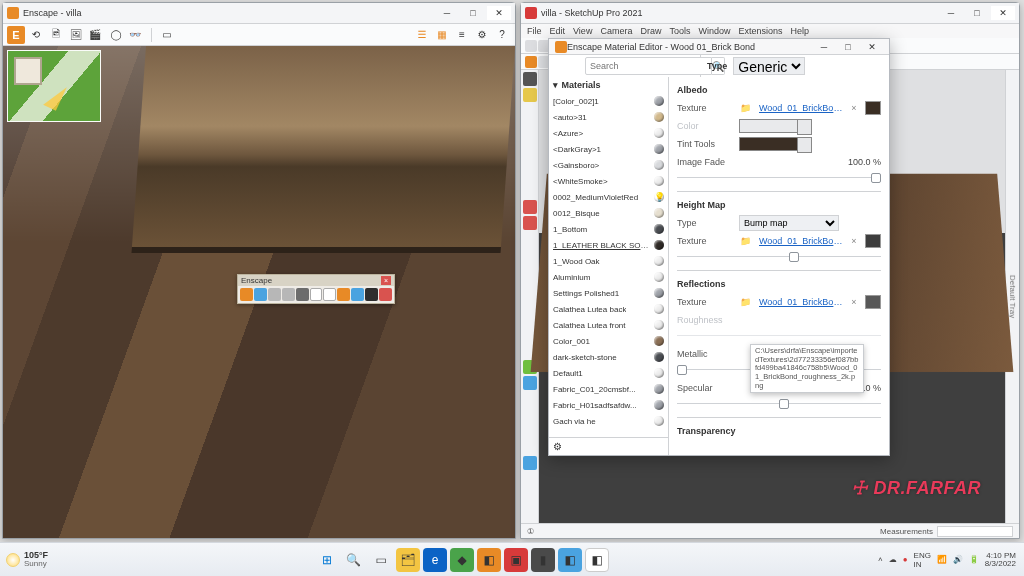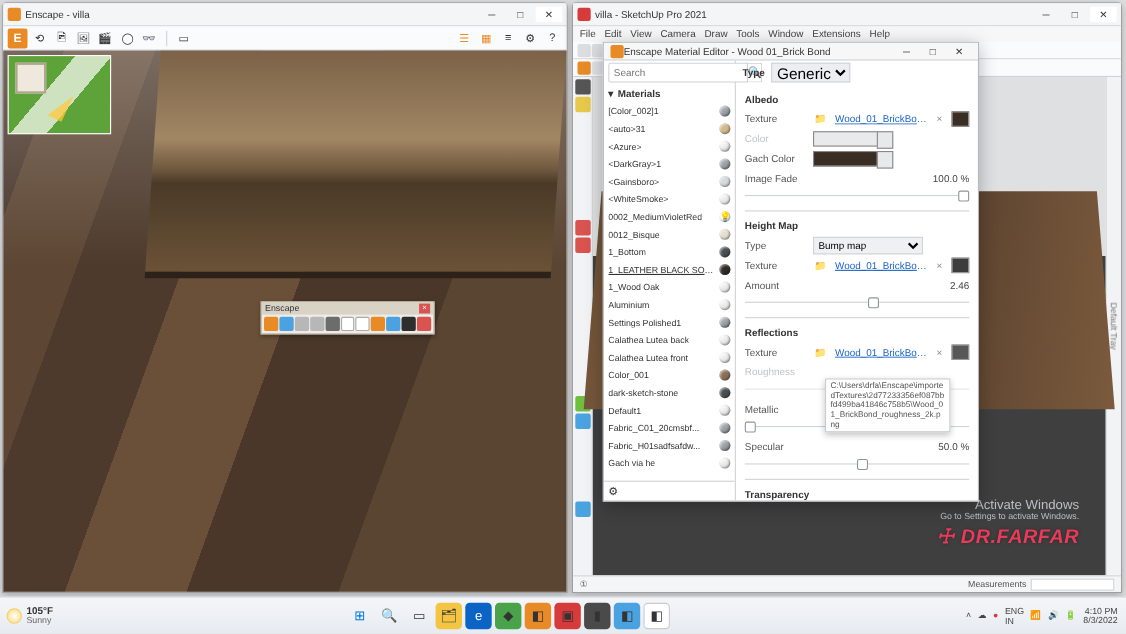--- a/index.html
+++ b/index.html
@@ -95,21 +95,21 @@
   .activate { position:absolute; right:24px; bottom:48px; font-size:12px; color:#bcbfc3; text-align:right; line-height:1.1;}
   
   #mat-editor {
     position:absolute; left:548px; top:38px; width:342px; height:418px;
     background:#fff; border:1px solid #b6bac0; box-shadow:0 4px 16px rgba(0,0,0,.3);
     display:flex; flex-direction:column; z-index:40;
   }
   #me-title { height:16px; display:flex; align-items:center; padding:0 6px; font-size:9px; border-bottom:1px solid var(--panel-border); background:var(--panel-bg);}
   #me-title .wc { margin-left:auto; display:flex; gap:2px; }
   #me-title .wc span { width:22px; text-align:center; }
-  #me-search { height:22px; display:flex; padding:0; }
+  #me-search { height:22px; display:flex; padding:0;margin-left:32px; }
   #me-search .left { width:120px; display:flex; border-right:1px solid var(--panel-border);}
   #me-search input { flex:1; border:1px solid var(--panel-border); border-radius:2px 0 0 2px; padding:0 4px; font-size:9px; height:18px; margin:2px 0 2px 4px; }
   #me-search .magnify { width:20px; height:18px; margin:2px 4px 2px 0; border:1px solid var(--panel-border); border-left:0; display:flex; align-items:center;justify-content:center; border-radius:0 2px 2px 0;}
   #me-search .right { flex:1; display:flex; align-items:center; gap:6px; padding:0 6px; }
   #me-search .right select { height:18px; font-size:14px; border:1px solid var(--panel-border); background:#eceef1; }
   #me-body { flex:1; display:flex; overflow:hidden; }
   
   #me-list { width:120px; border-right:1px solid var(--panel-border); display:flex; flex-direction:column; overflow:hidden; }
   #me-list .lh { height:16px; display:flex; align-items:center; gap:4px; padding:0 4px; font-size:9px; font-weight:600; }
   #me-list .rows { flex:1; overflow-y:auto; }
@@ -312,24 +312,20 @@
       <span class="ti" style="background:#6fbf3f"></span>
       <span class="ti" style="background:#4aa3e0"></span>
       <span class="ti"></span>
       <span class="ti"></span>
       <span class="ti"></span>
       <span class="ti"></span>
       <span class="ti" style="background:#4aa3e0"></span>
     </div>
     <div id="su-viewport">
       <div id="su-wood"></div>
-      <div class="activate">
-        <div>Activate Windows</div>
-        <div style="font-size:8px">Go to Settings to activate Windows.</div>
-      </div>
       <div class="watermark">☩ DR.FARFAR</div>
     </div>
     <div id="su-rightcol">
       <span>Default Tray</span>
     </div>
   </div>
   <div id="su-statusbar">
     <span>①</span>
     <div class="meas">
       <span>Measurements</span>
@@ -464,21 +460,21 @@
         <span class="folder">📁</span>
         <span class="link">Wood_01_BrickBond_albe...</span>
         <span class="x">×</span>
         <span class="sw-sq" style="background:var(--swatch-brown)"></span>
       </div>
       <div class="fld">
         <label class="dis">Color</label>
         <span class="color-btn dis"></span>
       </div>
       <div class="fld">
-        <label>Gach Color</label>
+        <label>Tint Tools</label>
         <span class="color-btn"></span>
       </div>
       <div class="fld">
         <label>Image Fade</label>
         <span class="val-r">100.0 %</span>
       </div>
       <div class="slider">
           <div class="track"></div>
           <div class="thumb" style="left:calc(100% - 10px)"></div>
         </div>
@@ -488,24 +484,20 @@
       <div class="fld">
         <label>Type</label>
         <select><option>Bump map</option></select>
       </div>
       <div class="fld">
         <label>Texture</label>
         <span class="folder">📁</span>
         <span class="link">Wood_01_BrickBond_albe...</span>
         <span class="x">×</span>
         <span class="sw-sq" style="background:#3d3d3d"></span>
-      </div>
-      <div class="fld">
-        <label>Amount</label>
-        <span class="val-r">2.46</span>
       </div>
       <div class="slider">
           <div class="track"></div>
           <div class="thumb" style="left:55%"></div>
         </div>
       <div class="divider-line"></div>
 
       <div class="sect-h">Reflections</div>
       <div class="fld">
         <label>Texture</label>

